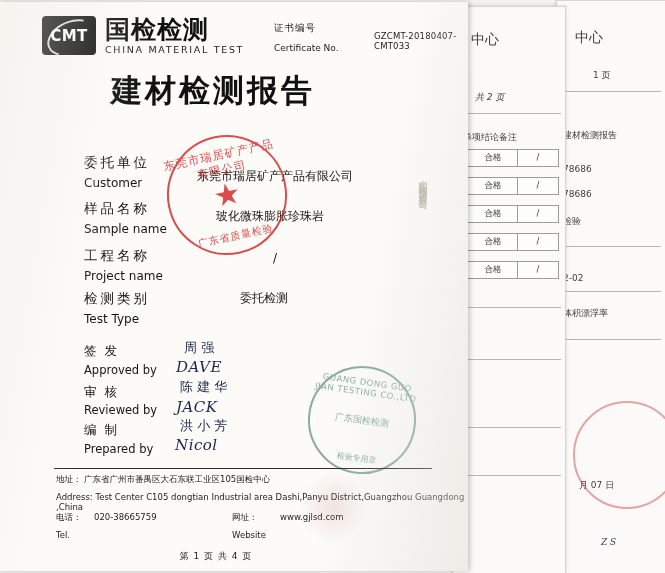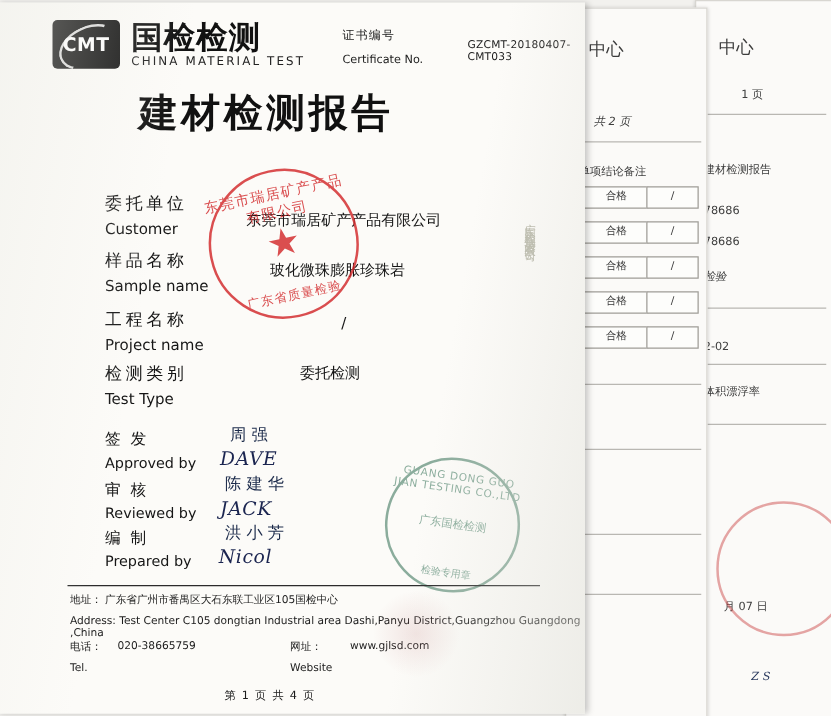--- a/index.html
+++ b/index.html
@@ -378,21 +378,21 @@
   <div class="bg-sheet" style="left:556px; top:0px; width:112px; height:573px;">
     <div class="sheet-inner">
       <div class="bg-label" style="left:18px; top:28px; font-size:14px;">中心</div>
       <div class="bg-label" style="left:36px; top:68px; font-size:9px;">1 页</div>
 
       <div class="bg-line" style="left:8px; top:90px; width:96px; height:1px;"></div>
 
       <div class="bg-label" style="left:6px; top:128px;">建材检测报告</div>
       <div class="bg-label" style="left:6px; top:163px;">78686</div>
       <div class="bg-label" style="left:6px; top:188px;">78686</div>
-      <div class="bg-label" style="left:6px; top:214px;font-style:italic;">检验</div>
+      <div class="bg-label" style="left:6px; top:214px;">检验</div>
       <div class="bg-label" style="left:6px; top:272px;">2-02</div>
       <div class="bg-label" style="left:6px; top:306px;">体积漂浮率</div>
 
       <div class="bg-line" style="left:8px; top:245px; width:96px; height:1px;"></div>
       <div class="bg-line" style="left:8px; top:290px; width:96px; height:1px;"></div>
       <div class="bg-line" style="left:8px; top:338px; width:96px; height:1px;"></div>
 
       <div class="bg-label" style="left:22px; top:478px;">月 07 日</div>
       <div class="bg-label" style="left:44px; top:536px; font-family:'DejaVu Serif',serif; font-style:italic; color:#2b3a5e;">Z S</div>
 

